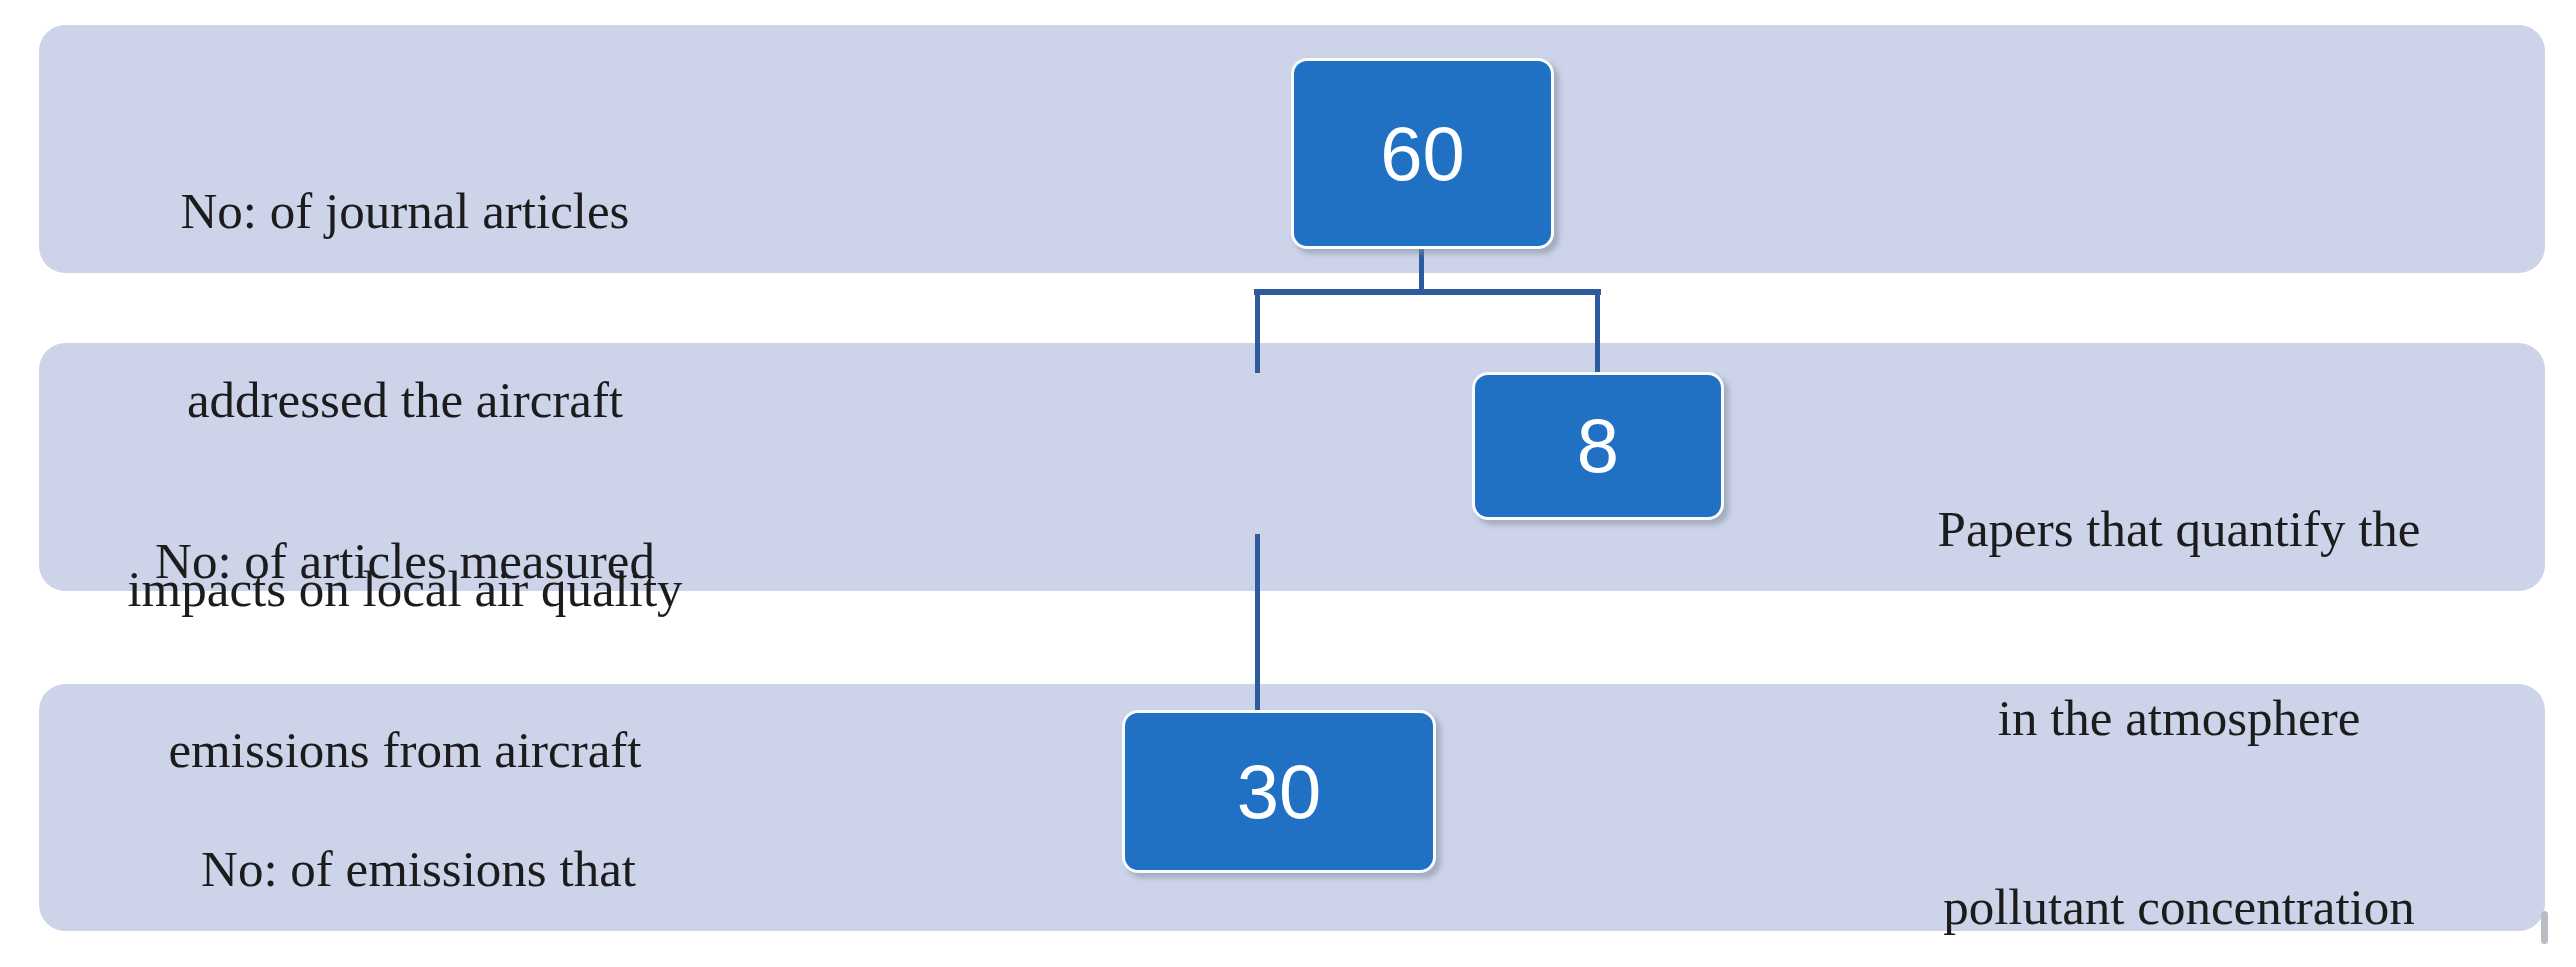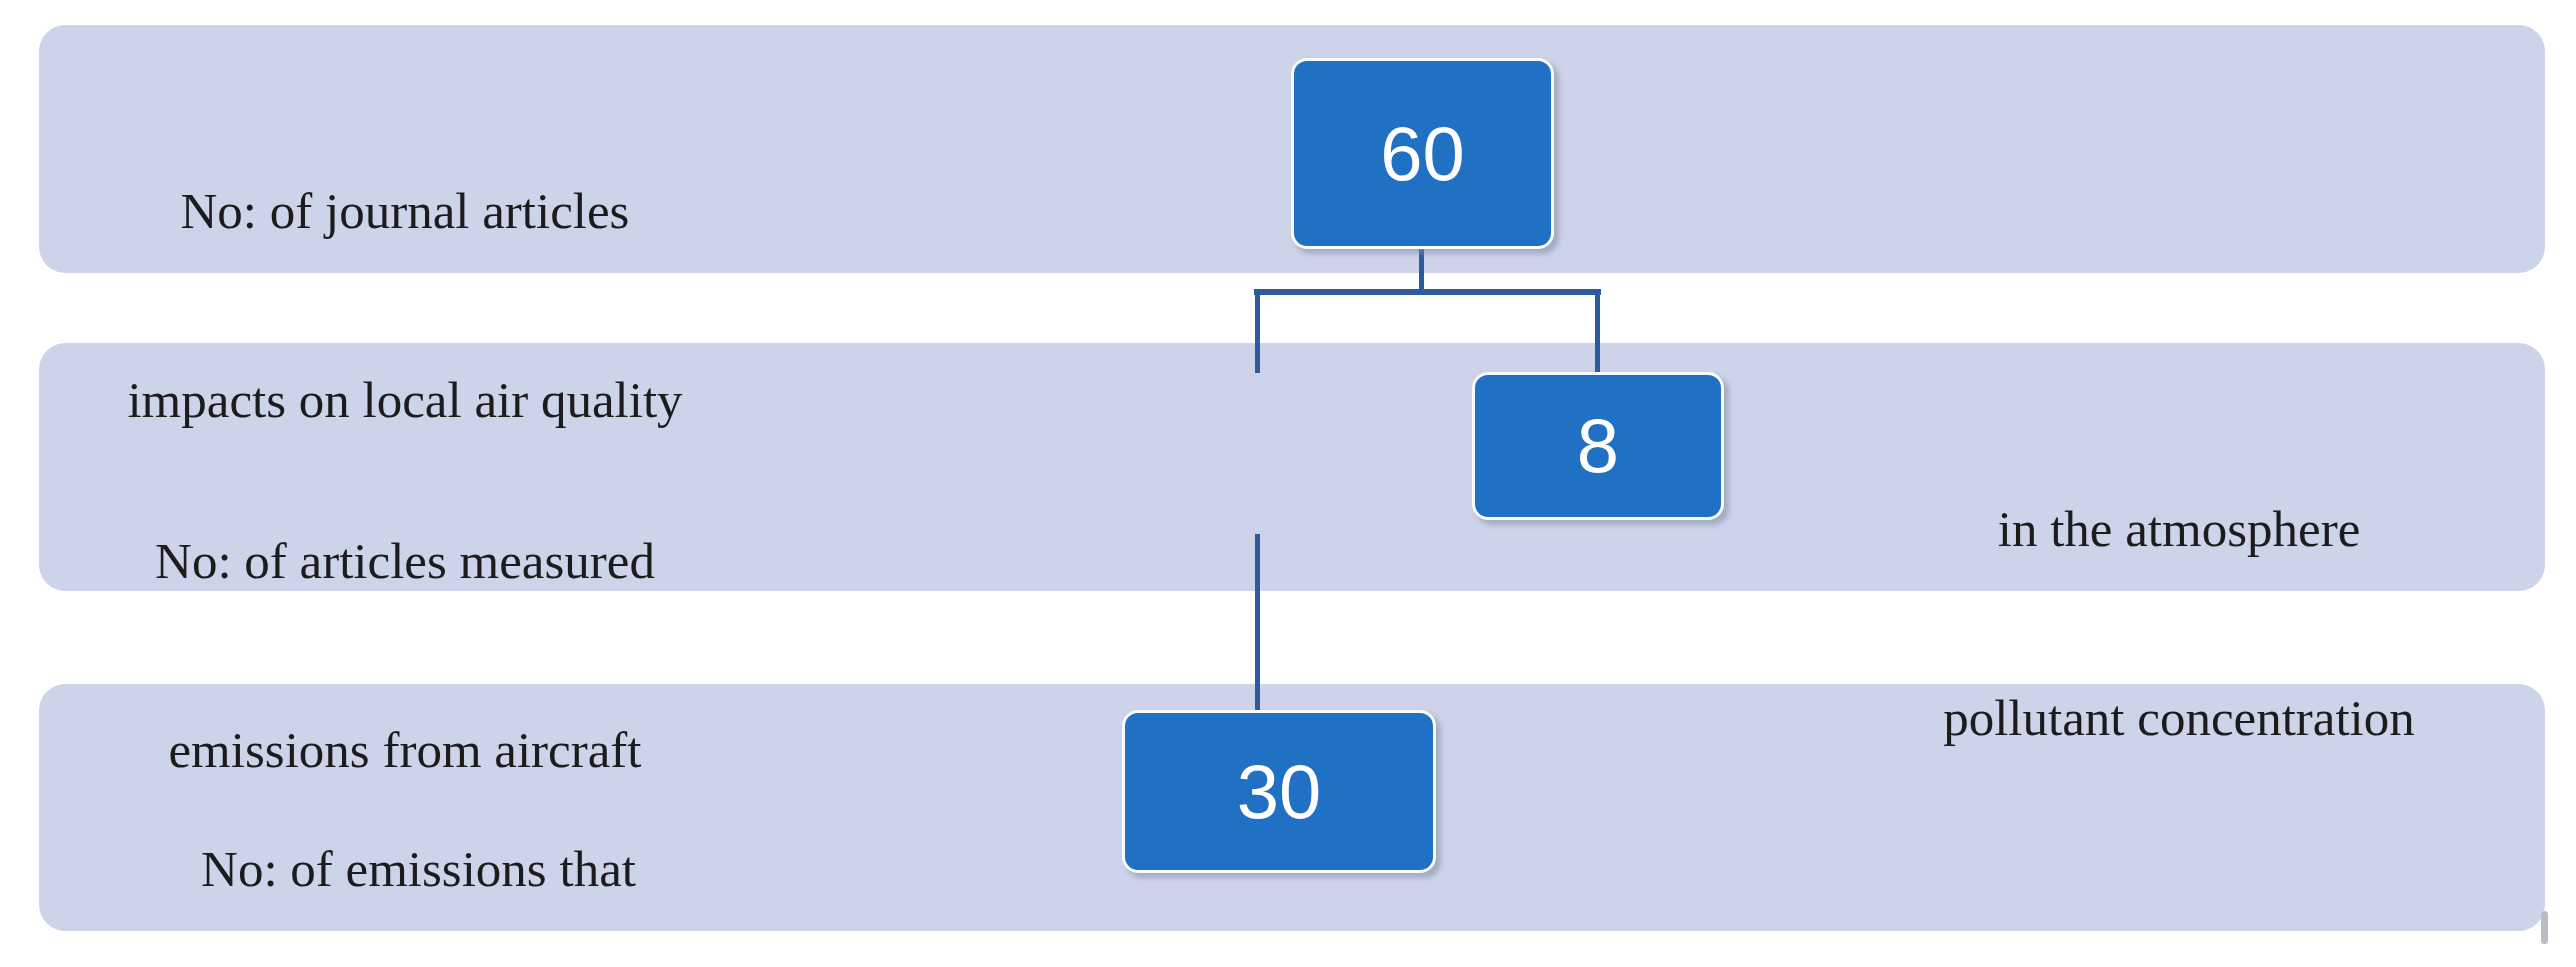--- a/index.html
+++ b/index.html
@@ -77,29 +77,31 @@
 <body>
 
 <div class="canvas">
 
   <div class="band band-1"></div>
   <div class="band band-2"></div>
   <div class="band band-3"></div>
 
   <div class="band-label label-b1">
     <div>No: of journal articles</div>
+    <div>addressed the aircraft</div>
     <div>impacts on local air quality</div>
   </div>
 
   <div class="band-label label-b2-left">
     <div>No: of articles measured</div>
     <div>emissions from aircraft</div>
   </div>
 
   <div class="band-label label-b2-right">
+    <div>Papers that quantify the</div>
     <div>in the atmosphere</div>
     <div>pollutant concentration</div>
   </div>
 
   <div class="band-label label-b3">
     <div>No: of emissions that</div>
     
     
   </div>
 

